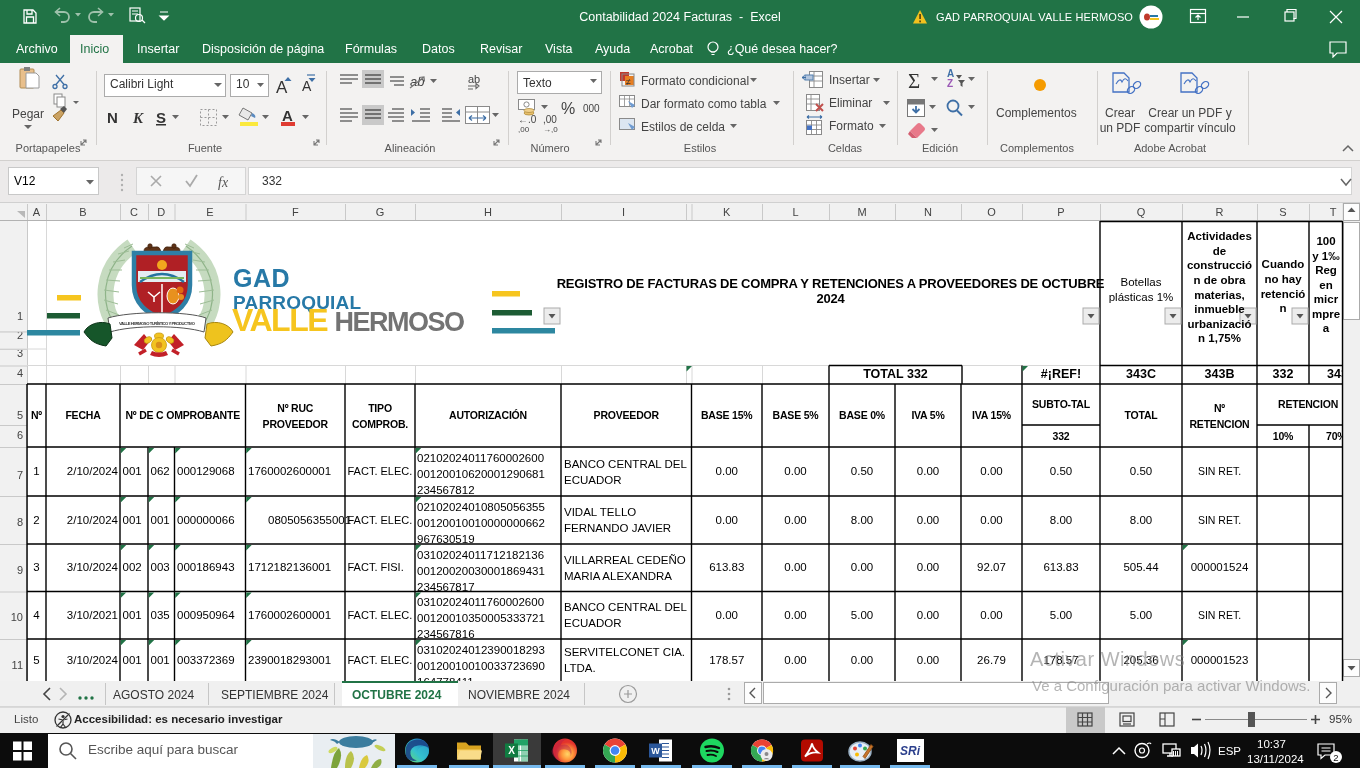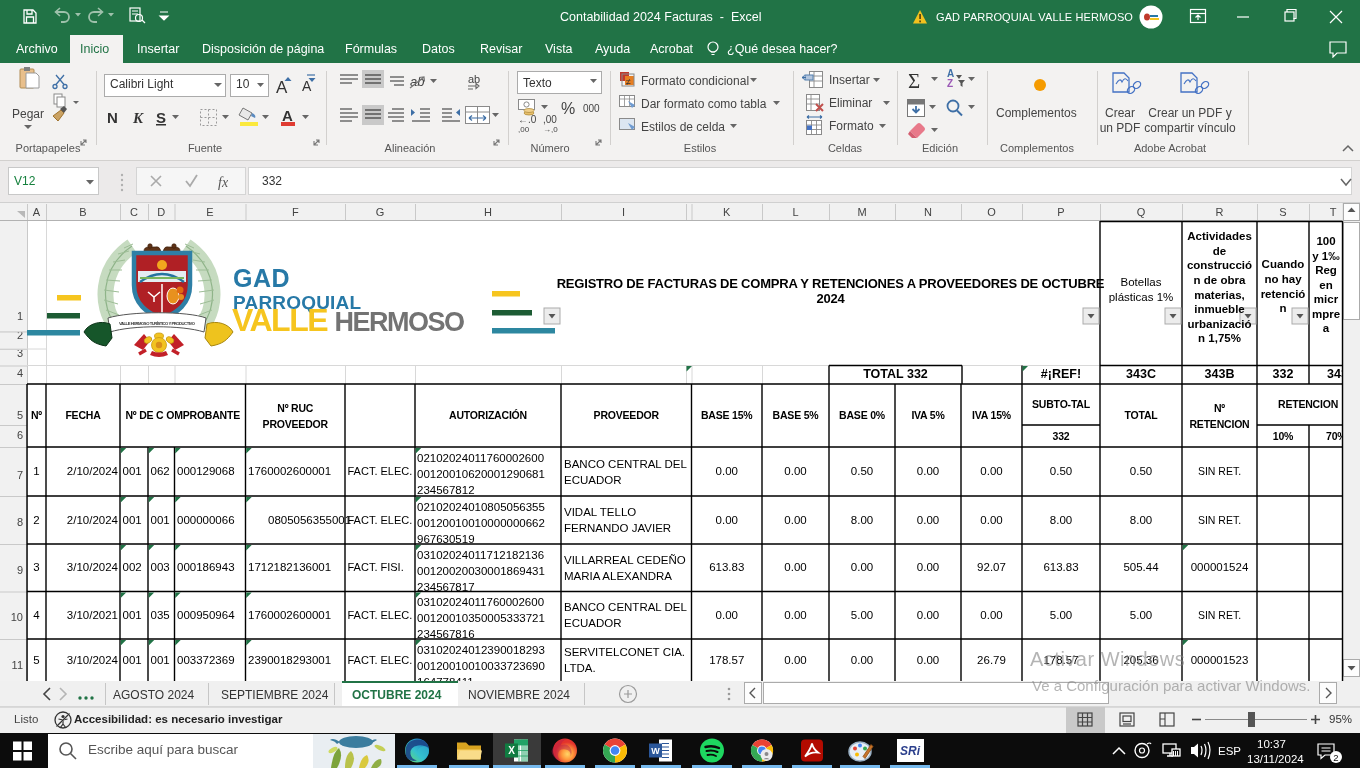--- a/index.html
+++ b/index.html
@@ -46,21 +46,21 @@
  <g stroke="#fff" stroke-width="1.2" fill="none">
   <rect x="1190.5" y="9.5" width="15" height="13"></rect>
         <path d="M1190.5 13.5 h15"></path>
         <path d="M1198 20 v-4.5 m-2.5 2 l2.5 -2.5 2.5 2.5"></path>
   <path d="M1237 17 h12"></path>
   <rect x="1285" y="12" width="9" height="9"></rect>
         <path d="M1287 12 v-2.5 h9 v9 h-2.5"></path>
   <path d="M1330 11 l12 12 m0 -12 l-12 12"></path>
  </g>
 </svg>
-<div class="ab" style="left:560px;top:10px;width:240px;text-align:left;color:#fff;font-size:12.5px">Contabilidad 2024 Facturas&nbsp;&nbsp;-&nbsp;&nbsp;Excel</div>
+<div class="ab" style="left:560px;top:10px;width:240px;text-align:center;color:#fff;font-size:12.5px">Contabilidad 2024 Facturas&nbsp;&nbsp;-&nbsp;&nbsp;Excel</div>
 <div class="ab" style="left:936px;top:11px;color:#fff;font-size:11px;letter-spacing:0.1px">GAD PARROQUIAL VALLE HERMOSO</div>
 
 <div class="ab" style="left:0;top:35px;width:1360px;height:28px;background:#217346"></div>
 <div class="ab" style="left:70px;top:35px;width:53px;height:28px;background:#f3f2f1"></div>
 <div class="tbtn" style="left:16px">Archivo</div>
 <div class="tbtn" style="left:80px;color:#217346">Inicio</div>
 <div class="tbtn" style="left:137px">Insertar</div>
 <div class="tbtn" style="left:202px">Disposición de página</div>
 <div class="tbtn" style="left:345px">Fórmulas</div>
 <div class="tbtn" style="left:422px">Datos</div>
@@ -275,21 +275,21 @@
 <div class="glab" style="left:330px;width:160px">Alineación</div>
 <div class="glab" style="left:495px;width:110px">Número</div>
 <div class="glab" style="left:640px;width:120px">Estilos</div>
 <div class="glab" style="left:785px;width:120px">Celdas</div>
 <div class="glab" style="left:880px;width:120px">Edición</div>
 <div class="glab" style="left:977px;width:120px">Complementos</div>
 <div class="glab" style="left:1110px;width:120px">Adobe Acrobat</div>
 
 <div class="ab" style="left:0;top:161px;width:1360px;height:42px;background:#eceaea;border-bottom:1px solid #d0d0d0"></div>
 <div class="ab" style="left:8px;top:167px;width:91px;height:28px;background:#fff;border:1px solid #c8c8c8"></div>
-<div class="ab" style="left:14px;top:174px;font-size:12px;color:#15803d">V12</div>
+<div class="ab" style="left:14px;top:174px;font-size:12px;color:#000000">V12</div>
 <svg class="ab" style="left:84px;top:174px" width="16" height="16">
       <path d="M2 6 l4 4.5 4 -4.5 z" fill="#666"></path>
     </svg>
 <svg class="ab" style="left:116px;top:168px" width="16" height="28">
       <g fill="#b0b0b0">
         <circle cx="6" cy="7" r="1.2"></circle>
         <circle cx="6" cy="12" r="1.2"></circle>
         <circle cx="6" cy="17" r="1.2"></circle>
         <circle cx="6" cy="22" r="1.2"></circle>
       </g>
@@ -430,20 +430,21 @@
 <div class="cell cc" style="left:1100px;top:365.5px;width:82px;height:18.5px;font-weight:bold;font-size:12.5px">343C</div>
 <div class="cell cc" style="left:1182px;top:365.5px;width:75px;height:18.5px;font-weight:bold;font-size:12.5px">343B</div>
 <div class="cell cc" style="left:1257px;top:365.5px;width:52px;height:18.5px;font-weight:bold;font-size:12.5px">332</div>
 <div class="cell cl" style="left:1309px;top:365.5px;width:34px;height:18.5px;font-weight:bold;font-size:12.5px;overflow:hidden">
       <span style="margin-left:18px">343B</span>
     </div>
 <div class="cell cc hdr" style="left:27px;top:384px;width:19px;height:63px;">Nº</div>
 <div class="cell cc hdr" style="left:46px;top:384px;width:74px;height:63px;">FECHA</div>
 <div class="cell cc hdr" style="left:120px;top:384px;width:125.5px;height:63px;">Nº DE C&nbsp;OMPROBANTE</div>
 <div class="cell cc hdr" style="left:245.5px;top:384px;width:99.5px;height:63px;white-space:normal;line-height:16px">Nº RUC<br>PROVEEDOR</div>
+<div class="cell cc hdr" style="left:345px;top:384px;width:70px;height:63px;white-space:normal;line-height:16px">TIPO<br>COMPROB.</div>
 <div class="cell cc hdr" style="left:415px;top:384px;width:146px;height:63px;">AUTORIZACIÓN</div>
 <div class="cell cc hdr" style="left:561px;top:384px;width:130.5px;height:63px;">PROVEEDOR</div>
 <div class="cell cc hdr" style="left:691.5px;top:384px;width:70.5px;height:63px;">BASE 15%</div>
 <div class="cell cc hdr" style="left:762px;top:384px;width:67px;height:63px;">BASE 5%</div>
 <div class="cell cc hdr" style="left:829px;top:384px;width:66px;height:63px;">BASE 0%</div>
 <div class="cell cc hdr" style="left:895px;top:384px;width:66px;height:63px;">IVA 5%</div>
 <div class="cell cc hdr" style="left:961px;top:384px;width:61px;height:63px;">IVA 15%</div>
 <div class="cell cc hdr" style="left:1022px;top:384px;width:78px;height:41px;">SUBTO-TAL</div>
 <div class="cell cc hdr" style="left:1022px;top:425px;width:78px;height:22px;">332</div>
 <div class="cell cc hdr" style="left:1100px;top:384px;width:82px;height:63px;">TOTAL</div>

